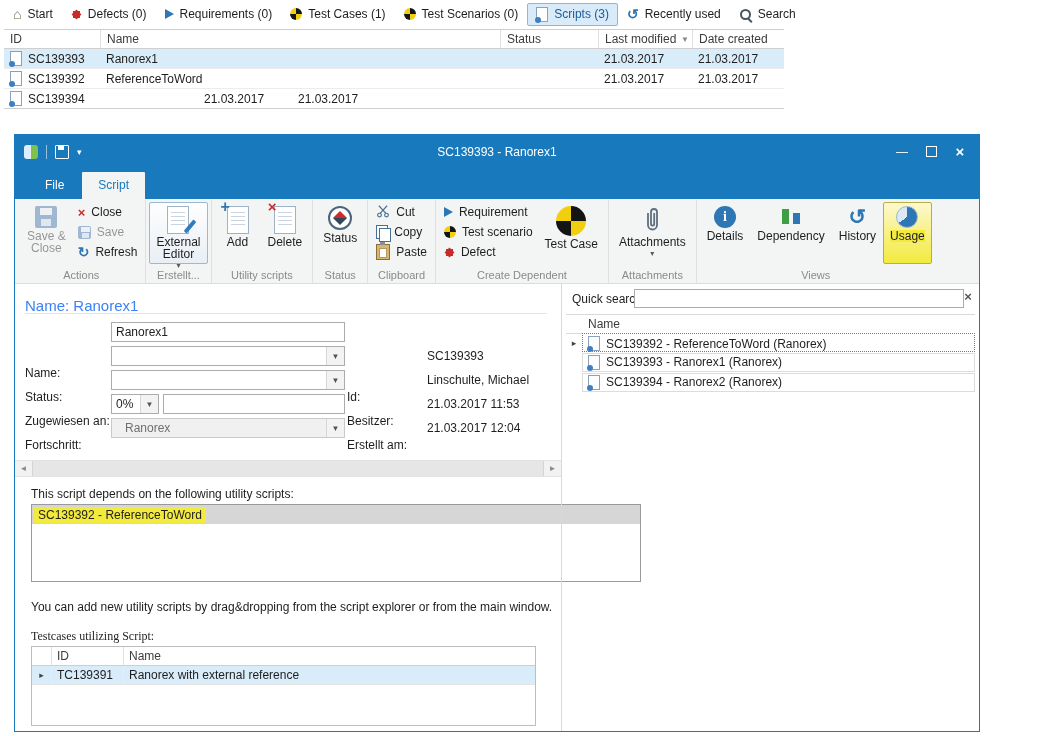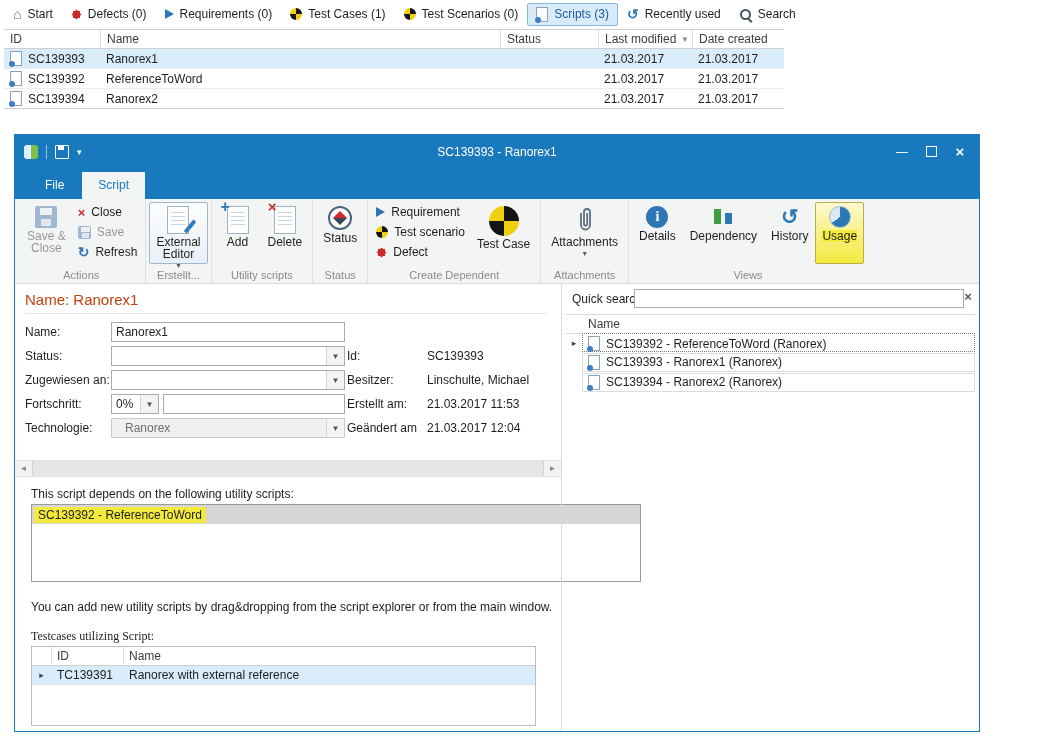--- a/index.html
+++ b/index.html
@@ -109,23 +109,23 @@
   .dep-ico::after{content:"";position:absolute;right:2px;top:7px;width:7px;height:11px;background:#2e77b5;}
   .hist-ico{font-size:21px;line-height:22px;color:#2e77b5;font-weight:bold;}
   .usage-pie{width:22px;height:22px;border-radius:50%;background:conic-gradient(#2e77b5 0 65%,#dce9f5 65% 100%);border:1px solid #9cb8d2;box-sizing:border-box;flex:0 0 auto;}
   .hl{background:#f3ea3e;}
 
   
   .content{position:absolute;left:0;top:149px;right:0;bottom:0;background:#fff;}
   .leftpane{position:absolute;left:0;top:0;width:546px;bottom:0;}
   .rightpane{position:absolute;left:546px;right:0;top:0;bottom:0;border-left:1px solid #d9d9d9;}
 
-  .dheading{position:absolute;left:10px;top:7px;font-size:15px;color:#c2410c;}
+  .dheading{position:absolute;left:10px;top:13px;font-size:15px;color:#3b82f6;}
   .hrule{position:absolute;left:10px;top:29px;width:522px;border-top:1px solid #e4e4e4;}
-  .frm-label{position:absolute;line-height:20px;white-space:nowrap;}
+  .frm-label{position:absolute;line-height:20px;white-space:nowrap;margin-top:41px;}
   .txt{position:absolute;height:20px;border:1px solid #ababab;background:#fff;padding:0 4px;
        font:12px "Liberation Sans",sans-serif;color:#222;box-sizing:border-box;}
   .combo{position:absolute;height:20px;border:1px solid #ababab;background:#fff;display:flex;align-items:center;box-sizing:border-box;}
   .combo .val{flex:1;padding:0 4px;overflow:hidden;white-space:nowrap;}
   .combo .dd{width:17px;height:100%;display:flex;align-items:center;justify-content:center;color:#555;font-size:8px;border-left:1px solid #d6d6d6;background:#f3f3f3;}
   .combo.dis2{background:#f0f0f0;border-color:#c9c9c9;}
   .combo.dis2 .val{color:#6f6f6f;padding-left:13px;}
   .ro-val{position:absolute;line-height:20px;white-space:nowrap;}
 
   .hscroll{position:absolute;left:0;width:546px;height:17px;background:#f2f2f2;border-top:1px solid #e2e2e2;border-bottom:1px solid #e2e2e2;display:flex;align-items:center;box-sizing:border-box;}
@@ -251,23 +251,20 @@
       </div>
     <div class="c w-created">
         <span>21.03.2017</span>
       </div>
   </div>
   <div class="g-row">
     <div class="c w-id">
         <span class="doc"></span>
         <span>SC139394</span>
       </div>
-    <div class="c w-name">
-        <span>Ranorex2</span>
-      </div>
     <div class="c w-status">
         <span></span>
       </div>
     <div class="c w-mod">
         <span>21.03.2017</span>
       </div>
     <div class="c w-created">
         <span>21.03.2017</span>
       </div>
   </div>
@@ -357,20 +354,43 @@
     <div class="rg">
       <div class="rg-body">
         <div class="bigbtn">
           <span class="compass"></span>
           <span>Status</span>
         </div>
       </div>
       <div class="rg-label">Status</div>
     </div>
 
+    <div class="rg">
+      <div class="rg-body">
+        <div class="smallcol">
+          <div class="smallbtn">
+            <span><svg width="14" height="14" viewBox="0 0 24 24">
+                  <path d="M7 16 L19 3 M17 16 L5 3" stroke="#4a6f96" stroke-width="2" fill="none"></path>
+                  <circle cx="6" cy="19" r="3.2" fill="none" stroke="#4a6f96" stroke-width="2"></circle>
+                  <circle cx="18" cy="19" r="3.2" fill="none" stroke="#4a6f96" stroke-width="2"></circle>
+                </svg></span>
+            <span>Cut</span>
+          </div>
+          <div class="smallbtn">
+            <span class="clip-copy"></span>
+            <span>Copy</span>
+          </div>
+          <div class="smallbtn">
+            <span class="clip-paste"></span>
+            <span>Paste</span>
+          </div>
+        </div>
+      </div>
+      <div class="rg-label">Clipboard</div>
+    </div>
 
     <div class="rg">
       <div class="rg-body">
         <div class="smallcol">
           <div class="smallbtn">
             <span class="tri-req"></span>
             <span>Requirement</span>
           </div>
           <div class="smallbtn">
             <span class="pie sm"></span>

